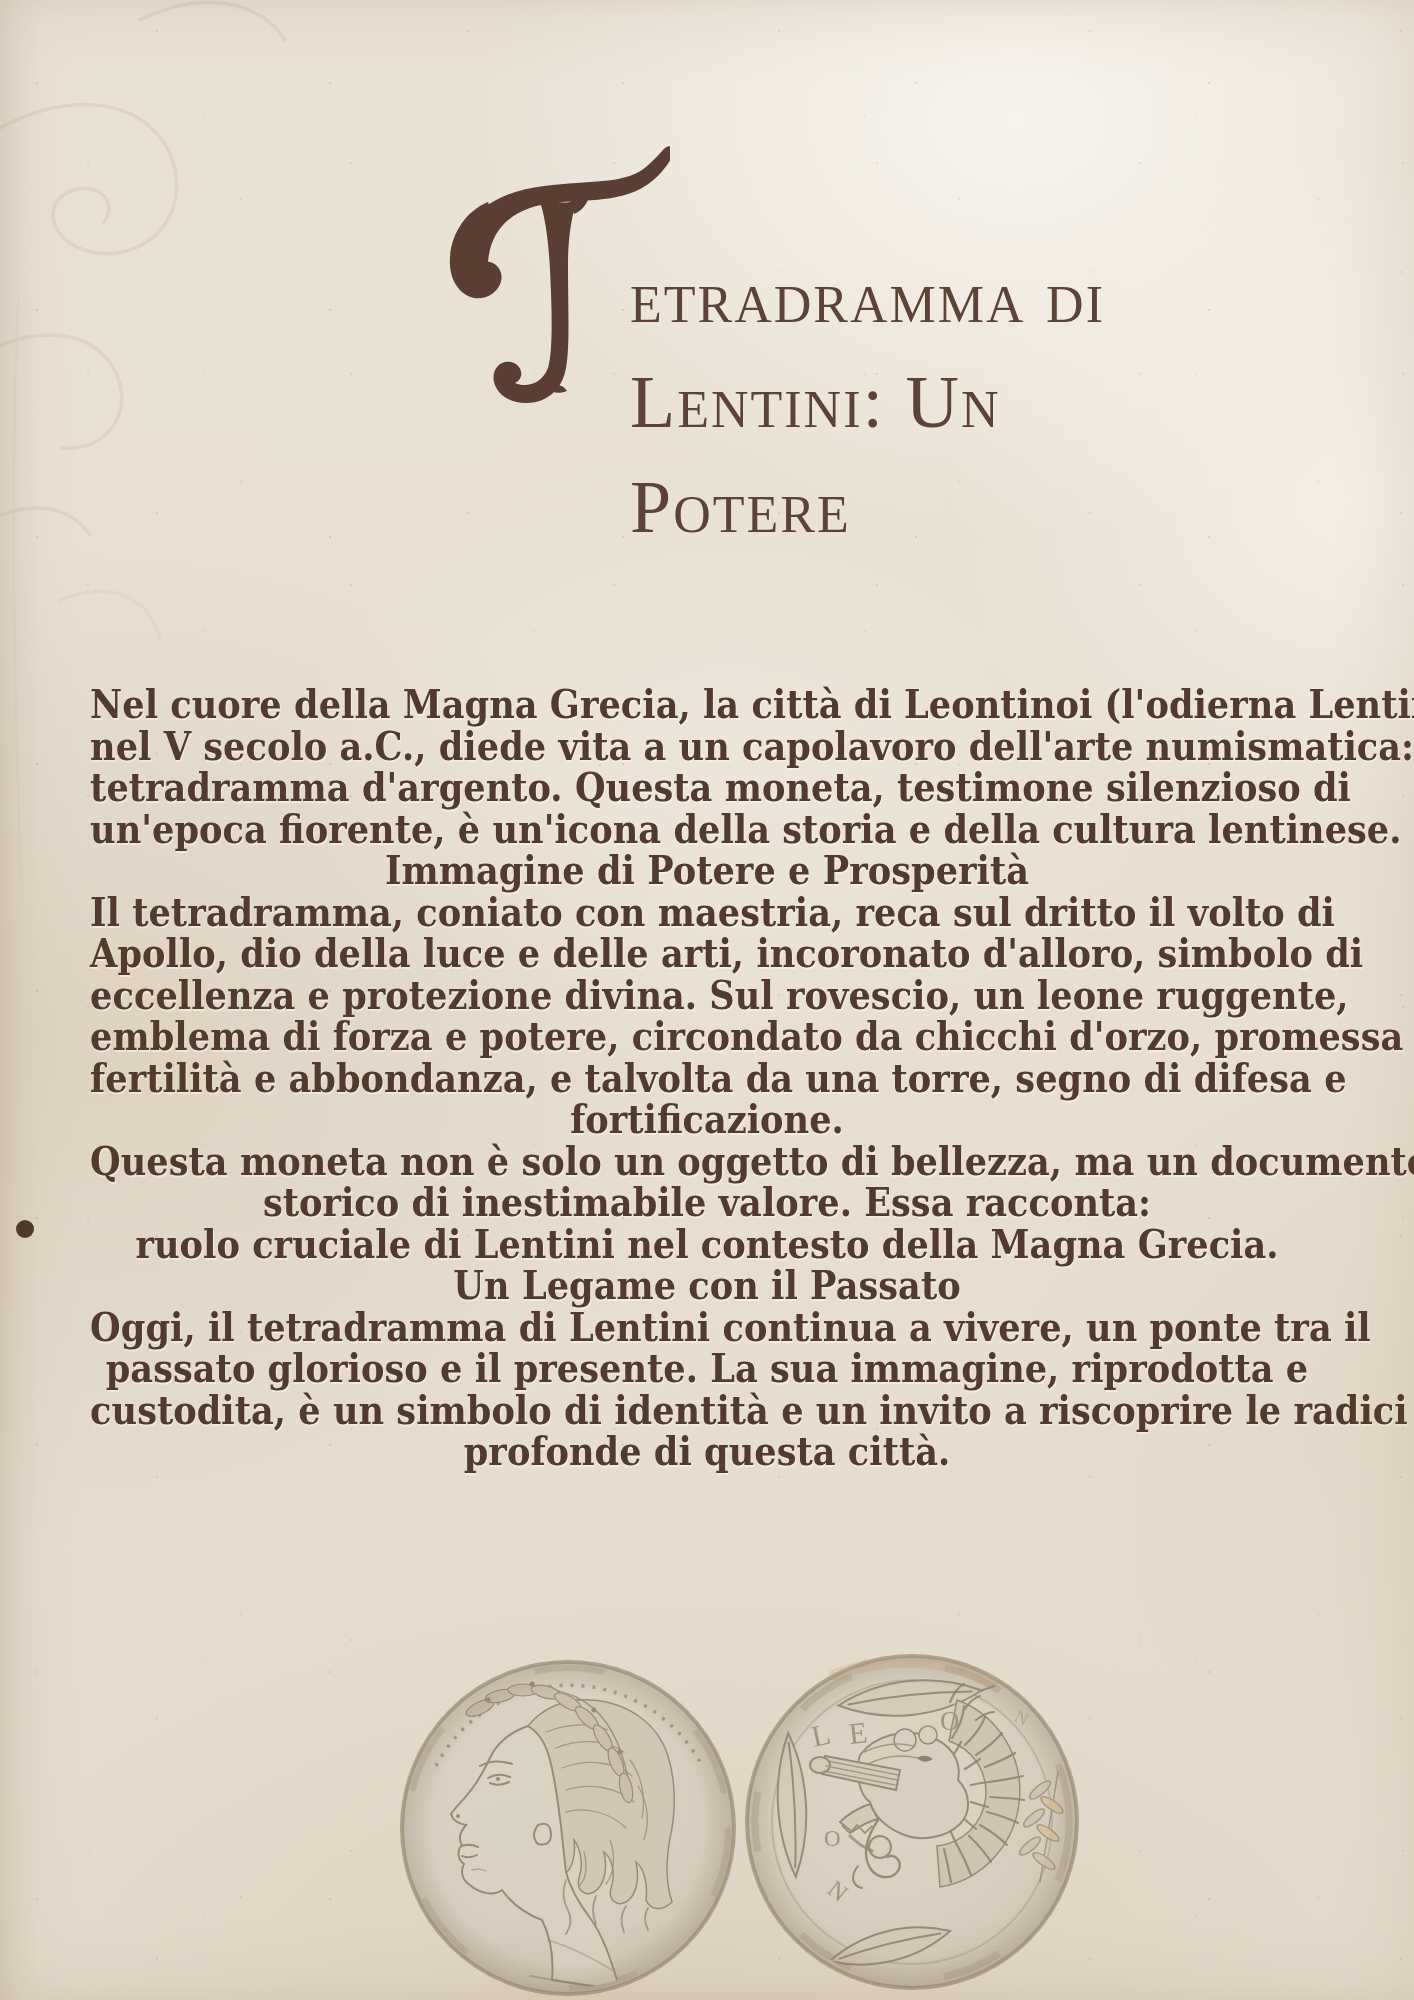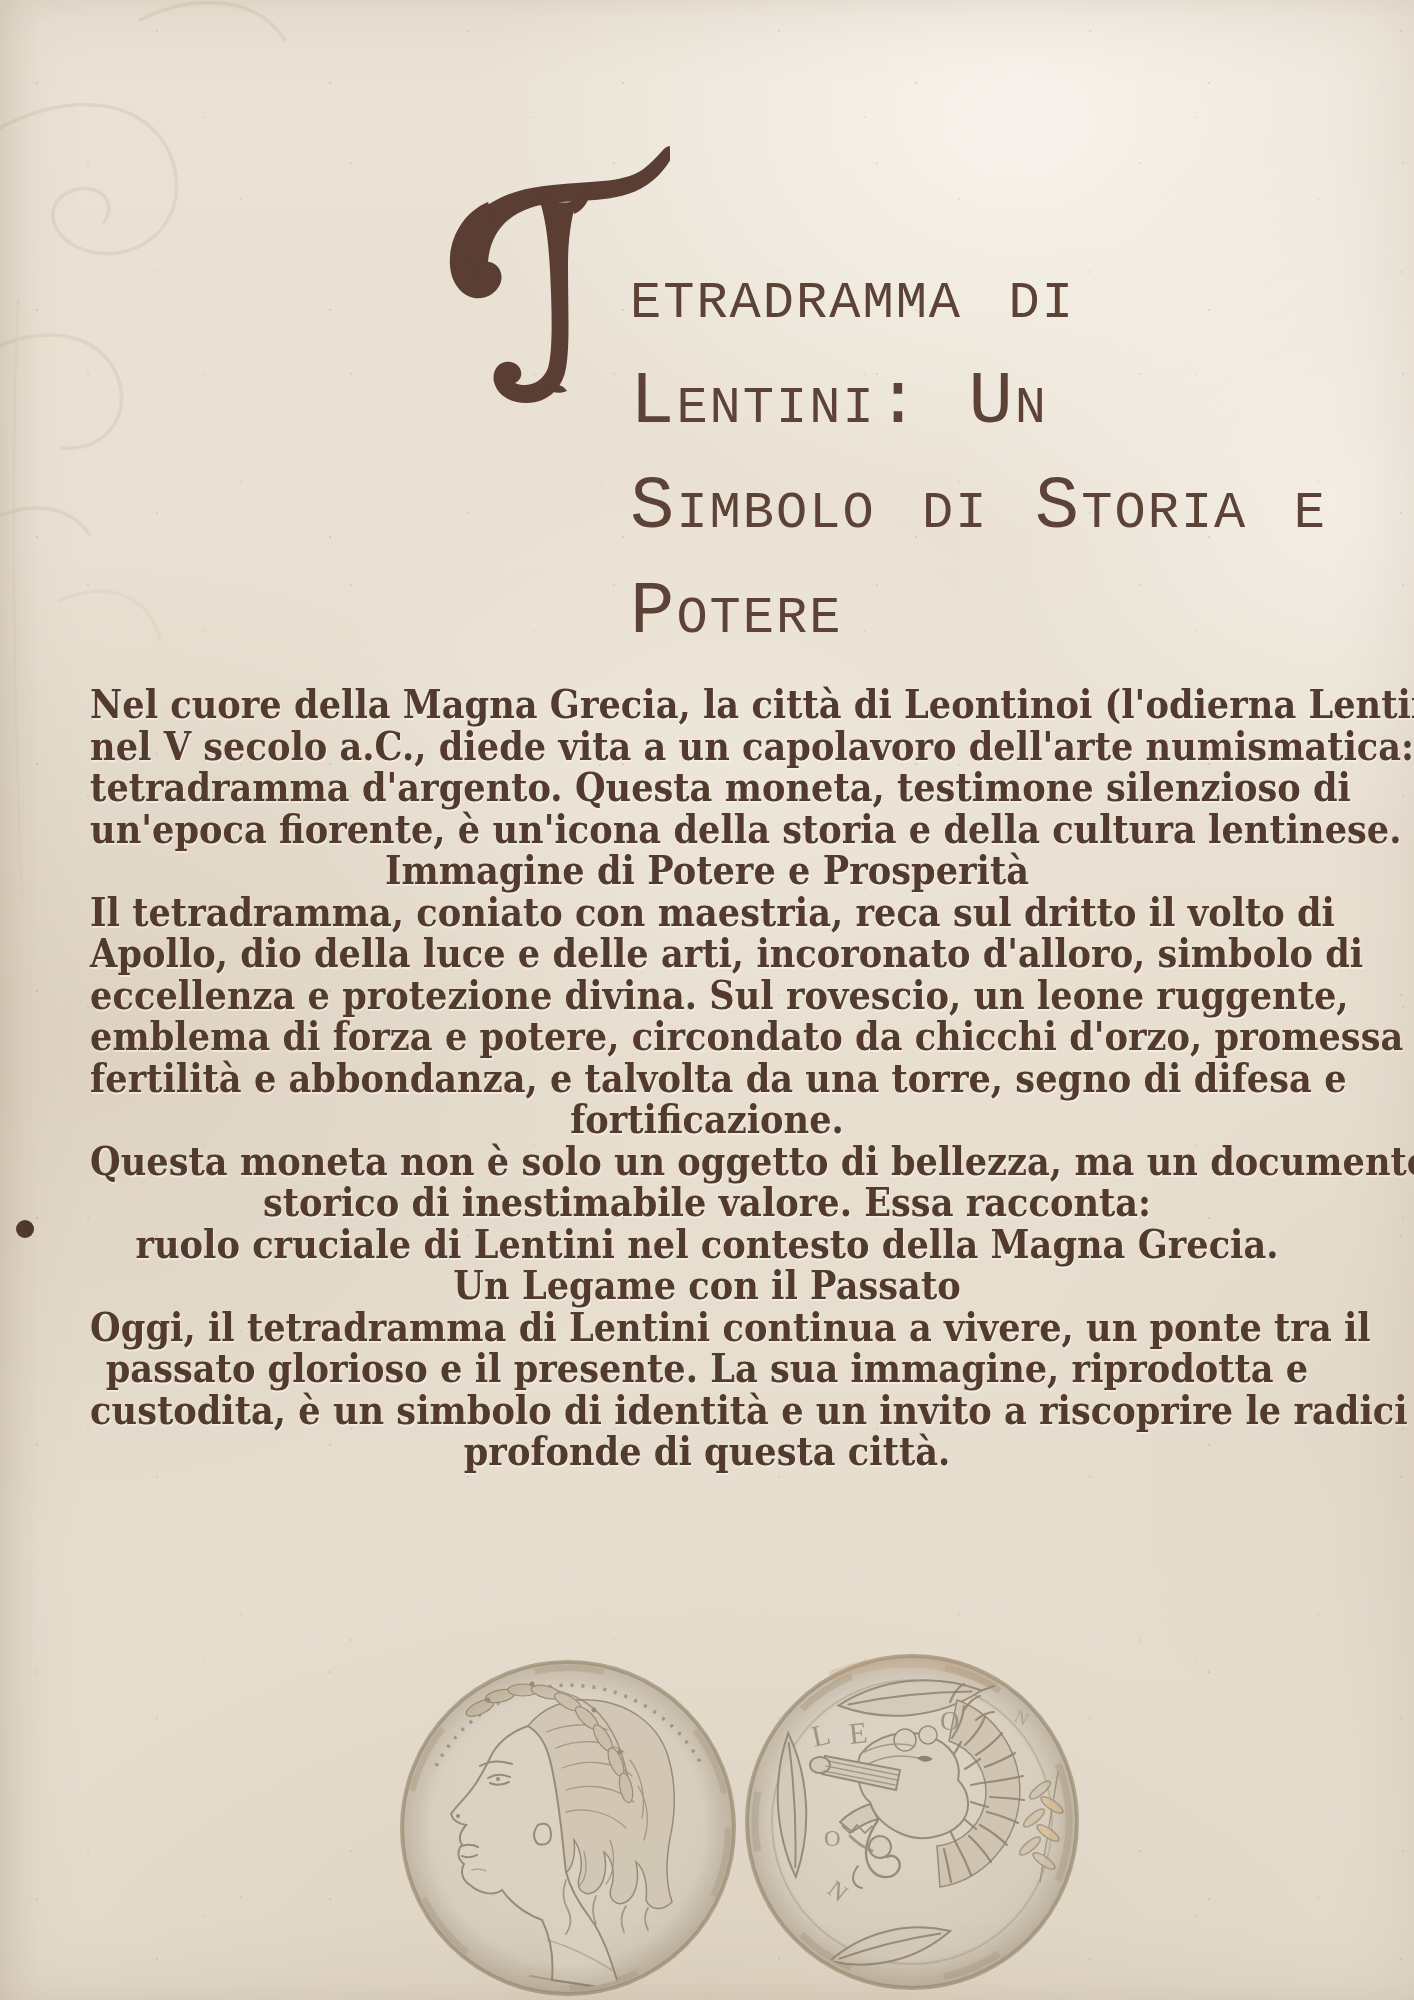--- a/index.html
+++ b/index.html
@@ -20,21 +20,21 @@
       radial-gradient(2px 2px at 241px 199px, rgba(101,82,65,.10) 50%, transparent 51%),
       radial-gradient(1.5px 1.5px at 88px 163px, rgba(101,82,65,.13) 50%, transparent 51%),
       radial-gradient(1.5px 1.5px at 203px 117px, rgba(101,82,65,.09) 50%, transparent 51%);
     background-size:293px 227px,311px 241px,359px 283px,263px 211px,331px 257px;}
   .vignette{position:absolute;inset:0;box-shadow:
       inset 0 0 80px rgba(141,117,90,.15),
       inset 22px 0 40px -18px rgba(141,117,90,.20);}
   .bg-sketch{position:absolute;left:0;top:0;}
   .dropcap-svg{position:absolute;left:440px;top:140px;}
   .title-lines{position:absolute;left:630px;top:245px;
-    font-family:Liberation Mono, monospace;font-variant:small-caps;
+    font-family:Liberation Serif, serif;font-variant:small-caps;
     font-size:74px;line-height:105px;color:#5d4237;letter-spacing:2px;}
   .title-line{white-space:nowrap;}
   .body-text{position:absolute;top:683px;left:6px;right:6px;text-align:center;
     font-weight:bold;font-size:40px;color:#523a2f;}
   .line{line-height:41.5px;white-space:nowrap;transform:scaleX(.88);
     text-shadow:1px 1.5px 0 rgba(255,252,244,.45);}
   .blk{position:relative;}
   .blk.bullet .dot{position:absolute;left:10px;top:-3px;width:18px;height:18px;
     border-radius:50%;background:#4c362b;}
   .coins-svg{position:absolute;left:380px;top:1640px;}
@@ -75,21 +75,20 @@
                  C113,212 112,170 110,130 C108,94 104,68 96,52 Z"></path>
 
         <path d="M130,62 C140,60 148,54 152,46 C150,60 144,70 134,74 Z"></path>
 
         <path d="M108,246 C116,243 123,245 127,251 C120,254 112,253 108,249 Z"></path>
       </g>
     </svg>
     <div class="title-lines">
         <div class="title-line">etradramma di</div>
         <div class="title-line">Lentini: Un</div>
-        <div class="title-line">Simbolo di Storia e</div>
         <div class="title-line">Potere</div>
       </div>
   </header>
 
   <main class="body-text">
       <div class="blk paragraph">
         <div class="line">Nel cuore della Magna Grecia, la città di Leontinoi (l'odierna Lentini)</div>
         <div class="line">nel V secolo a.C., diede vita a un capolavoro dell'arte numismatica: il</div>
         <div class="line">tetradramma d'argento. Questa moneta, testimone silenzioso di</div>
         <div class="line">un'epoca fiorente, è un'icona della storia e della cultura lentinese.</div>

